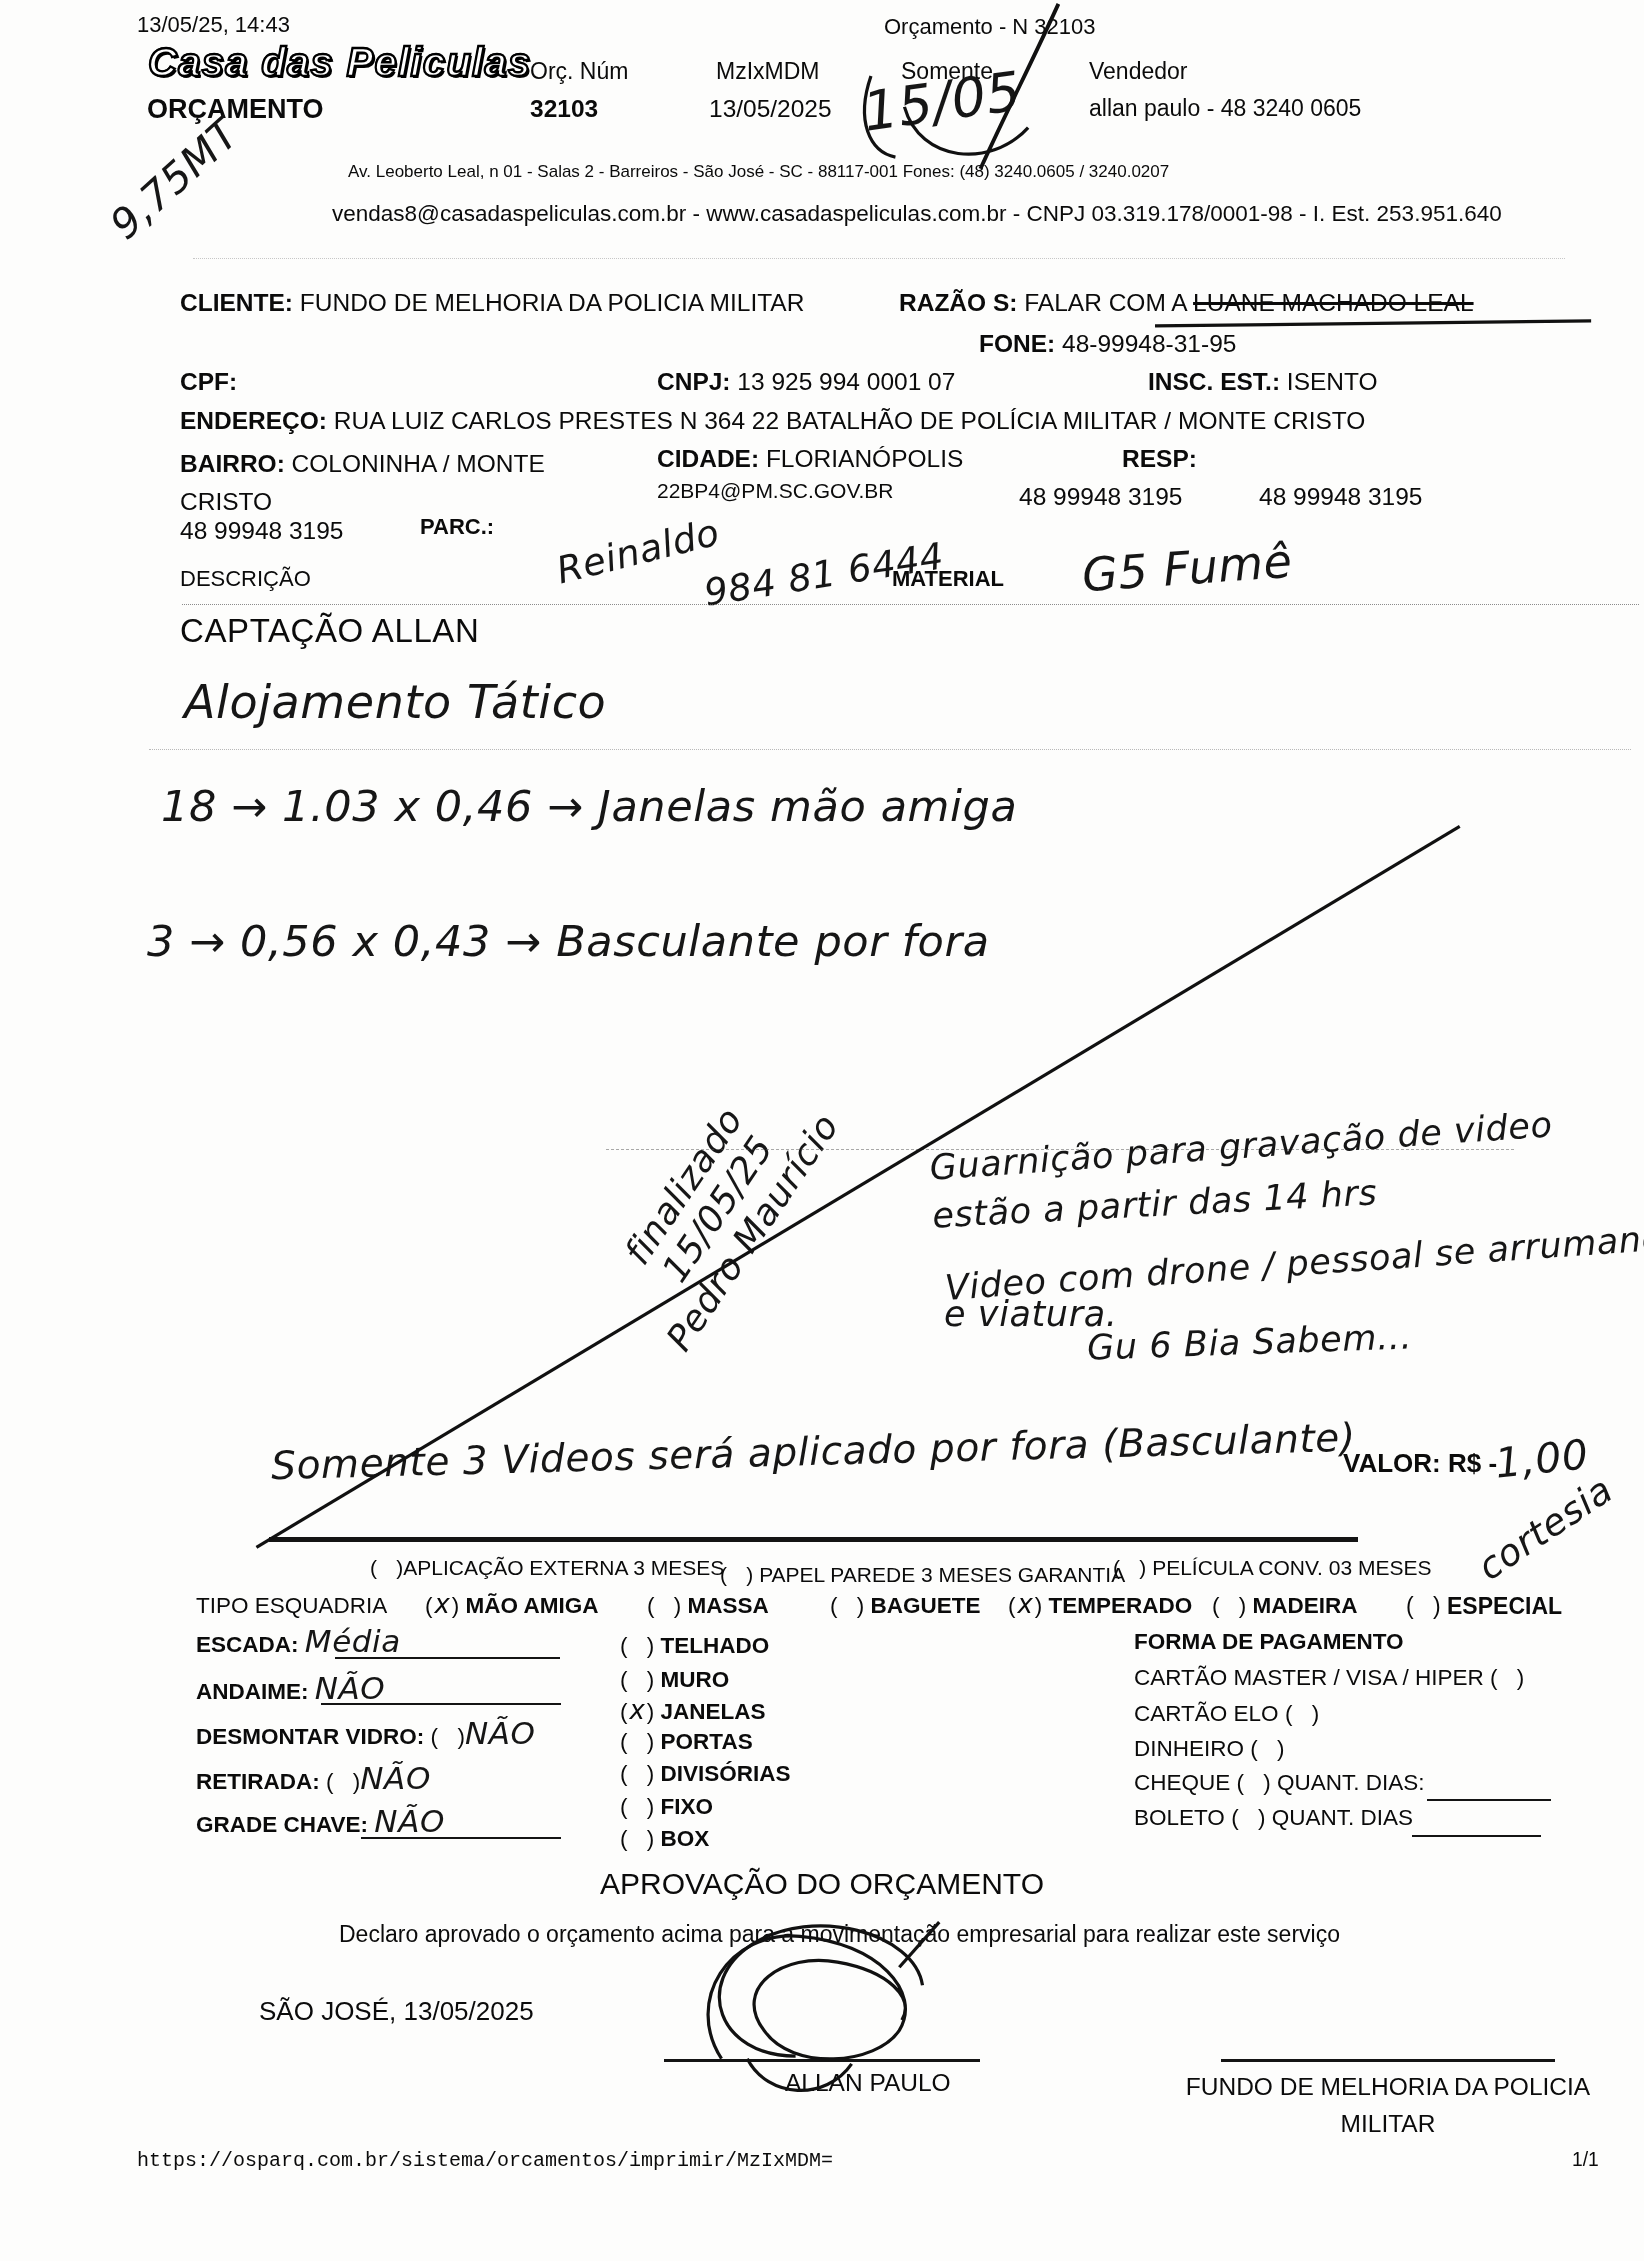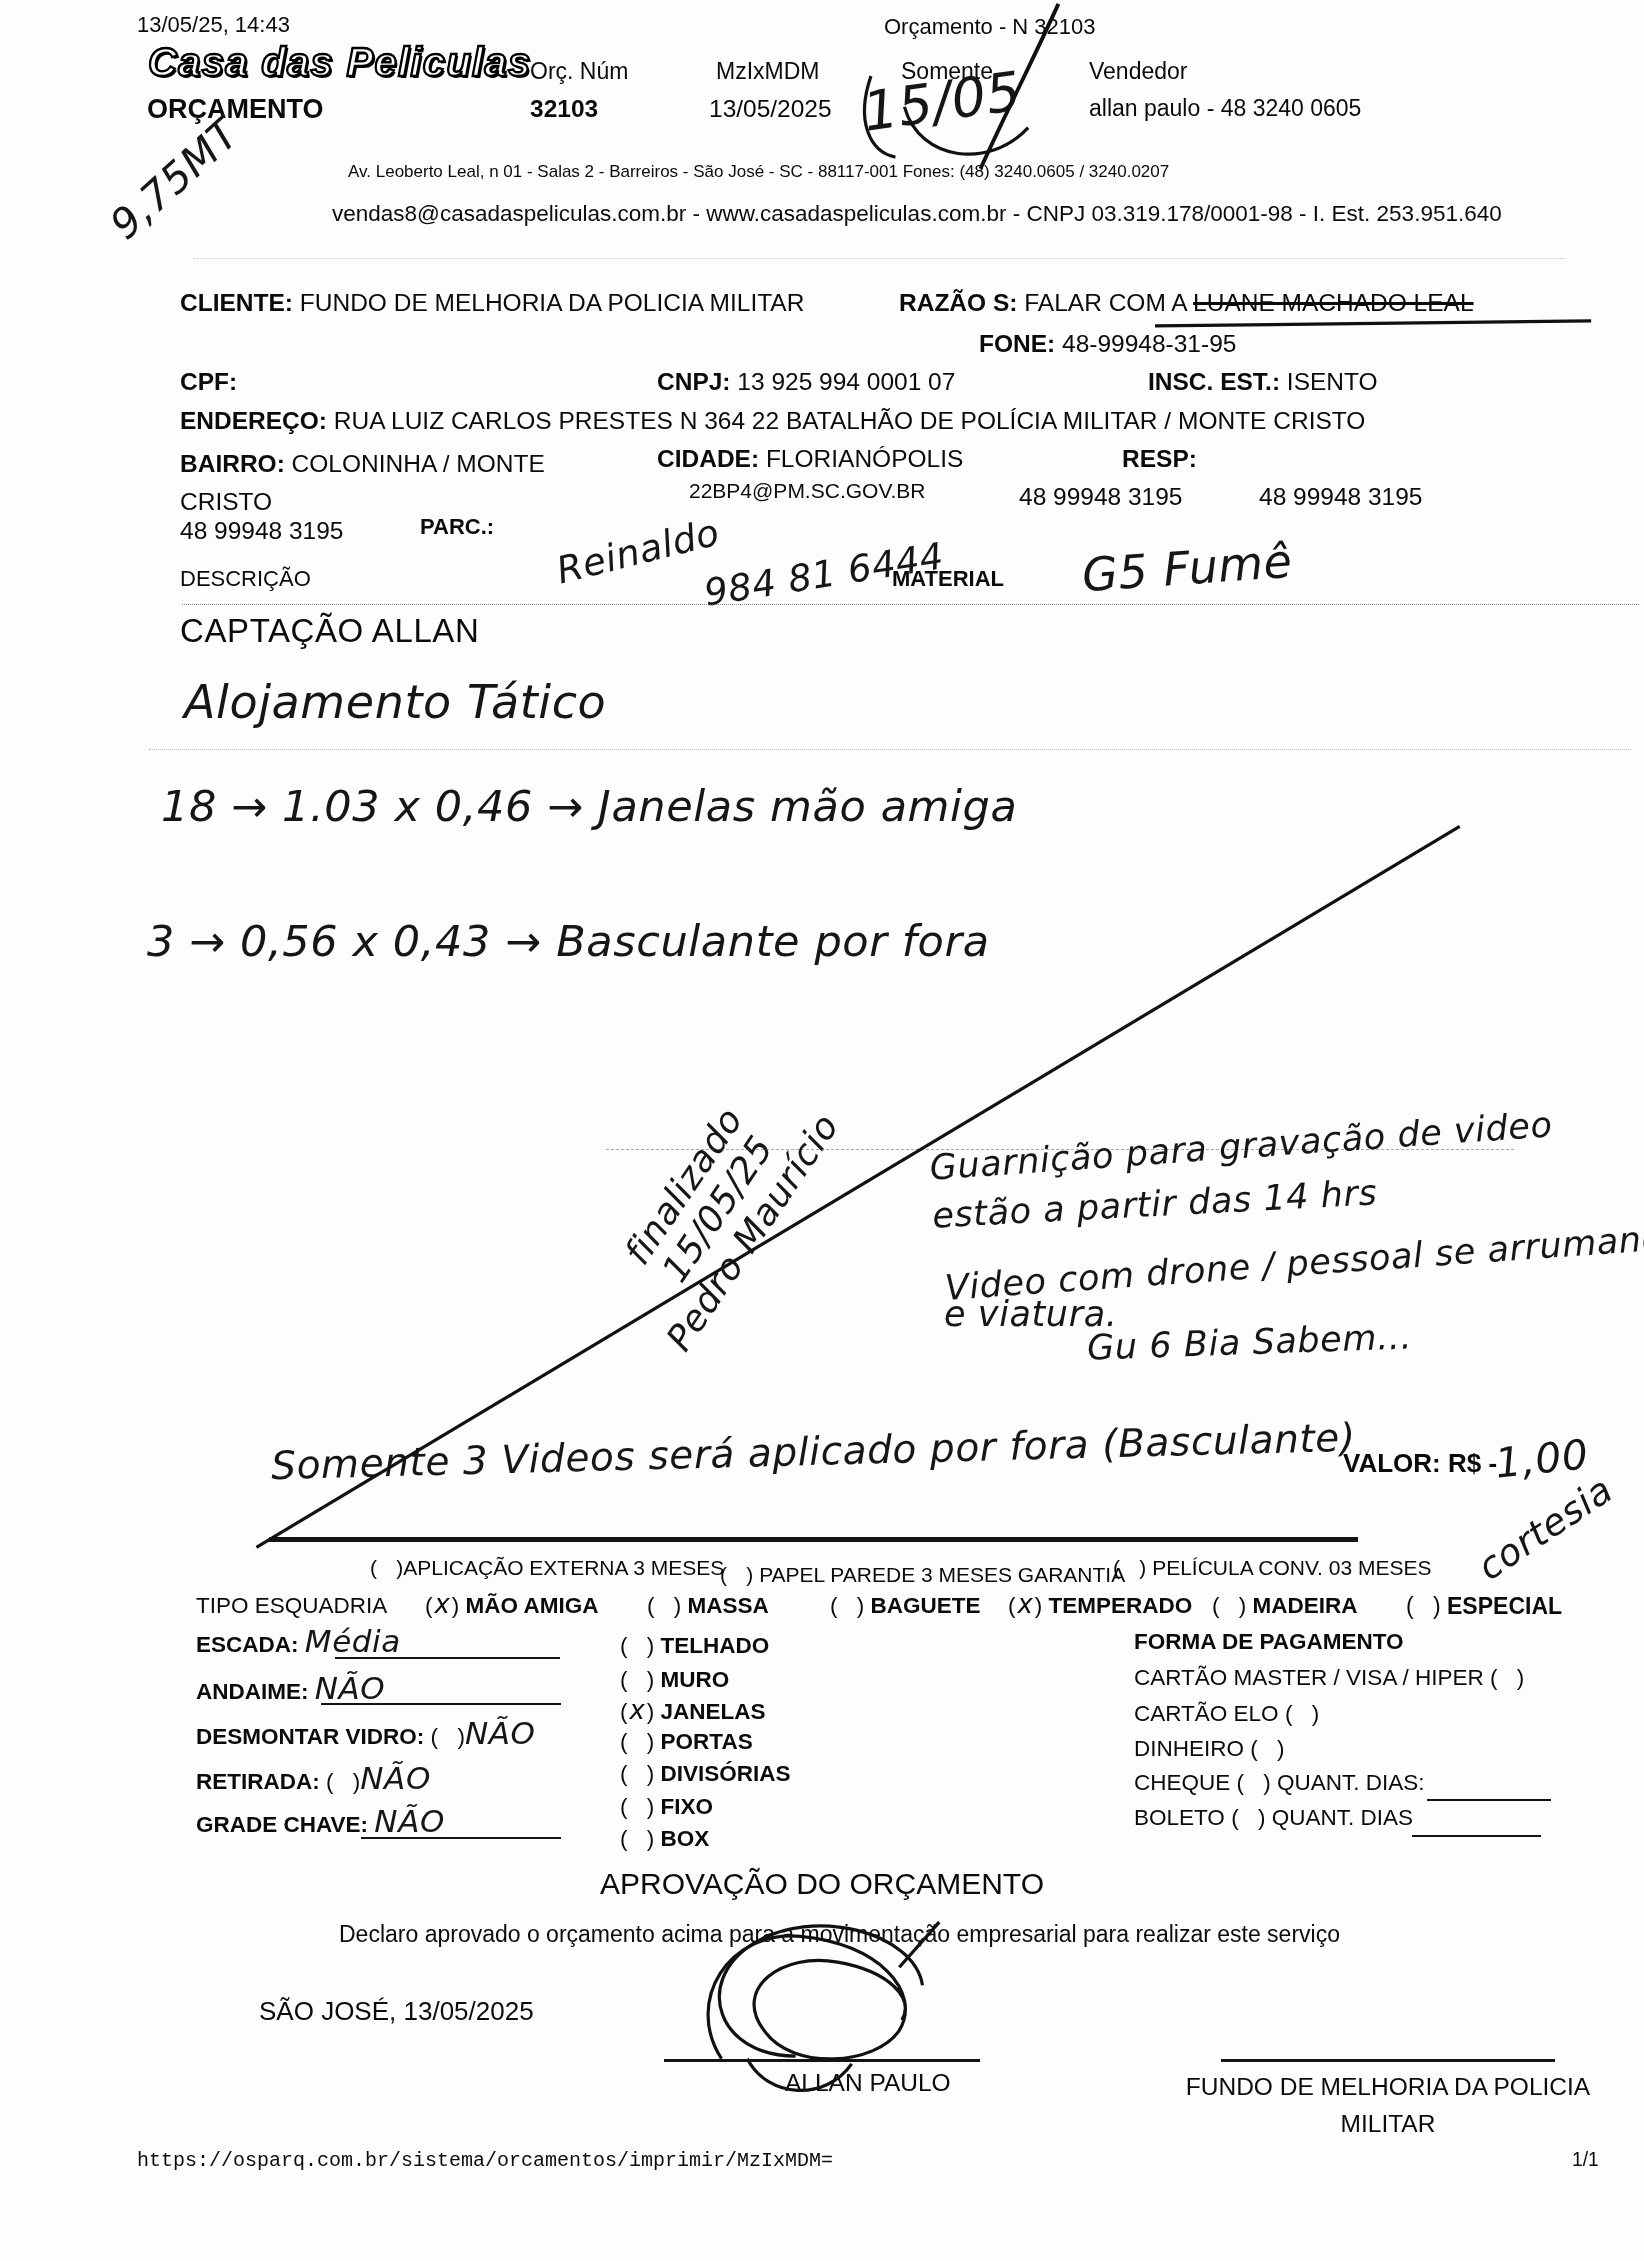--- a/index.html
+++ b/index.html
@@ -84,21 +84,21 @@
   <div class="abs wrap" style="left:180px;top:445px;font-size:24.5px;width:451px;line-height:1.55;">
     <span class="b">BAIRRO:</span>
     <span>COLONINHA / MONTE CRISTO</span>
   </div>
   <div class="abs" style="left:657px;top:445px;font-size:24.5px;">
     <span class="b">CIDADE:</span>
     <span>FLORIANÓPOLIS</span>
   </div>
   <div class="abs b" style="left:1122px;top:445px;font-size:24.5px;">RESP:</div>
 
-  <div class="abs" style="left:657px;top:479px;font-size:21px;margin-left:32px;">22BP4@PM.SC.GOV.BR</div>
+  <div class="abs" style="left:657px;top:479px;font-size:21px;">22BP4@PM.SC.GOV.BR</div>
   <div class="abs" style="left:1019px;top:483px;font-size:24.5px;">48 99948 3195</div>
   <div class="abs" style="left:1259px;top:483px;font-size:24.5px;">48 99948 3195</div>
 
   <div class="abs" style="left:180px;top:517px;font-size:24.5px;">48 99948 3195</div>
   <div class="abs b" style="left:420px;top:514px;font-size:22px;">PARC.:</div>
 
   <div class="abs" style="left:180px;top:566px;font-size:22px;">DESCRIÇÃO</div>
   <div class="abs hw" style="left:555px;top:530px;font-size:37px;transform:rotate(-14deg);">Reinaldo</div>
   <div class="abs hw" style="left:703px;top:553px;font-size:37px;transform:rotate(-9deg);">984 81 6444</div>
   <div class="abs b" style="left:892px;top:566px;font-size:22px;">MATERIAL</div>

